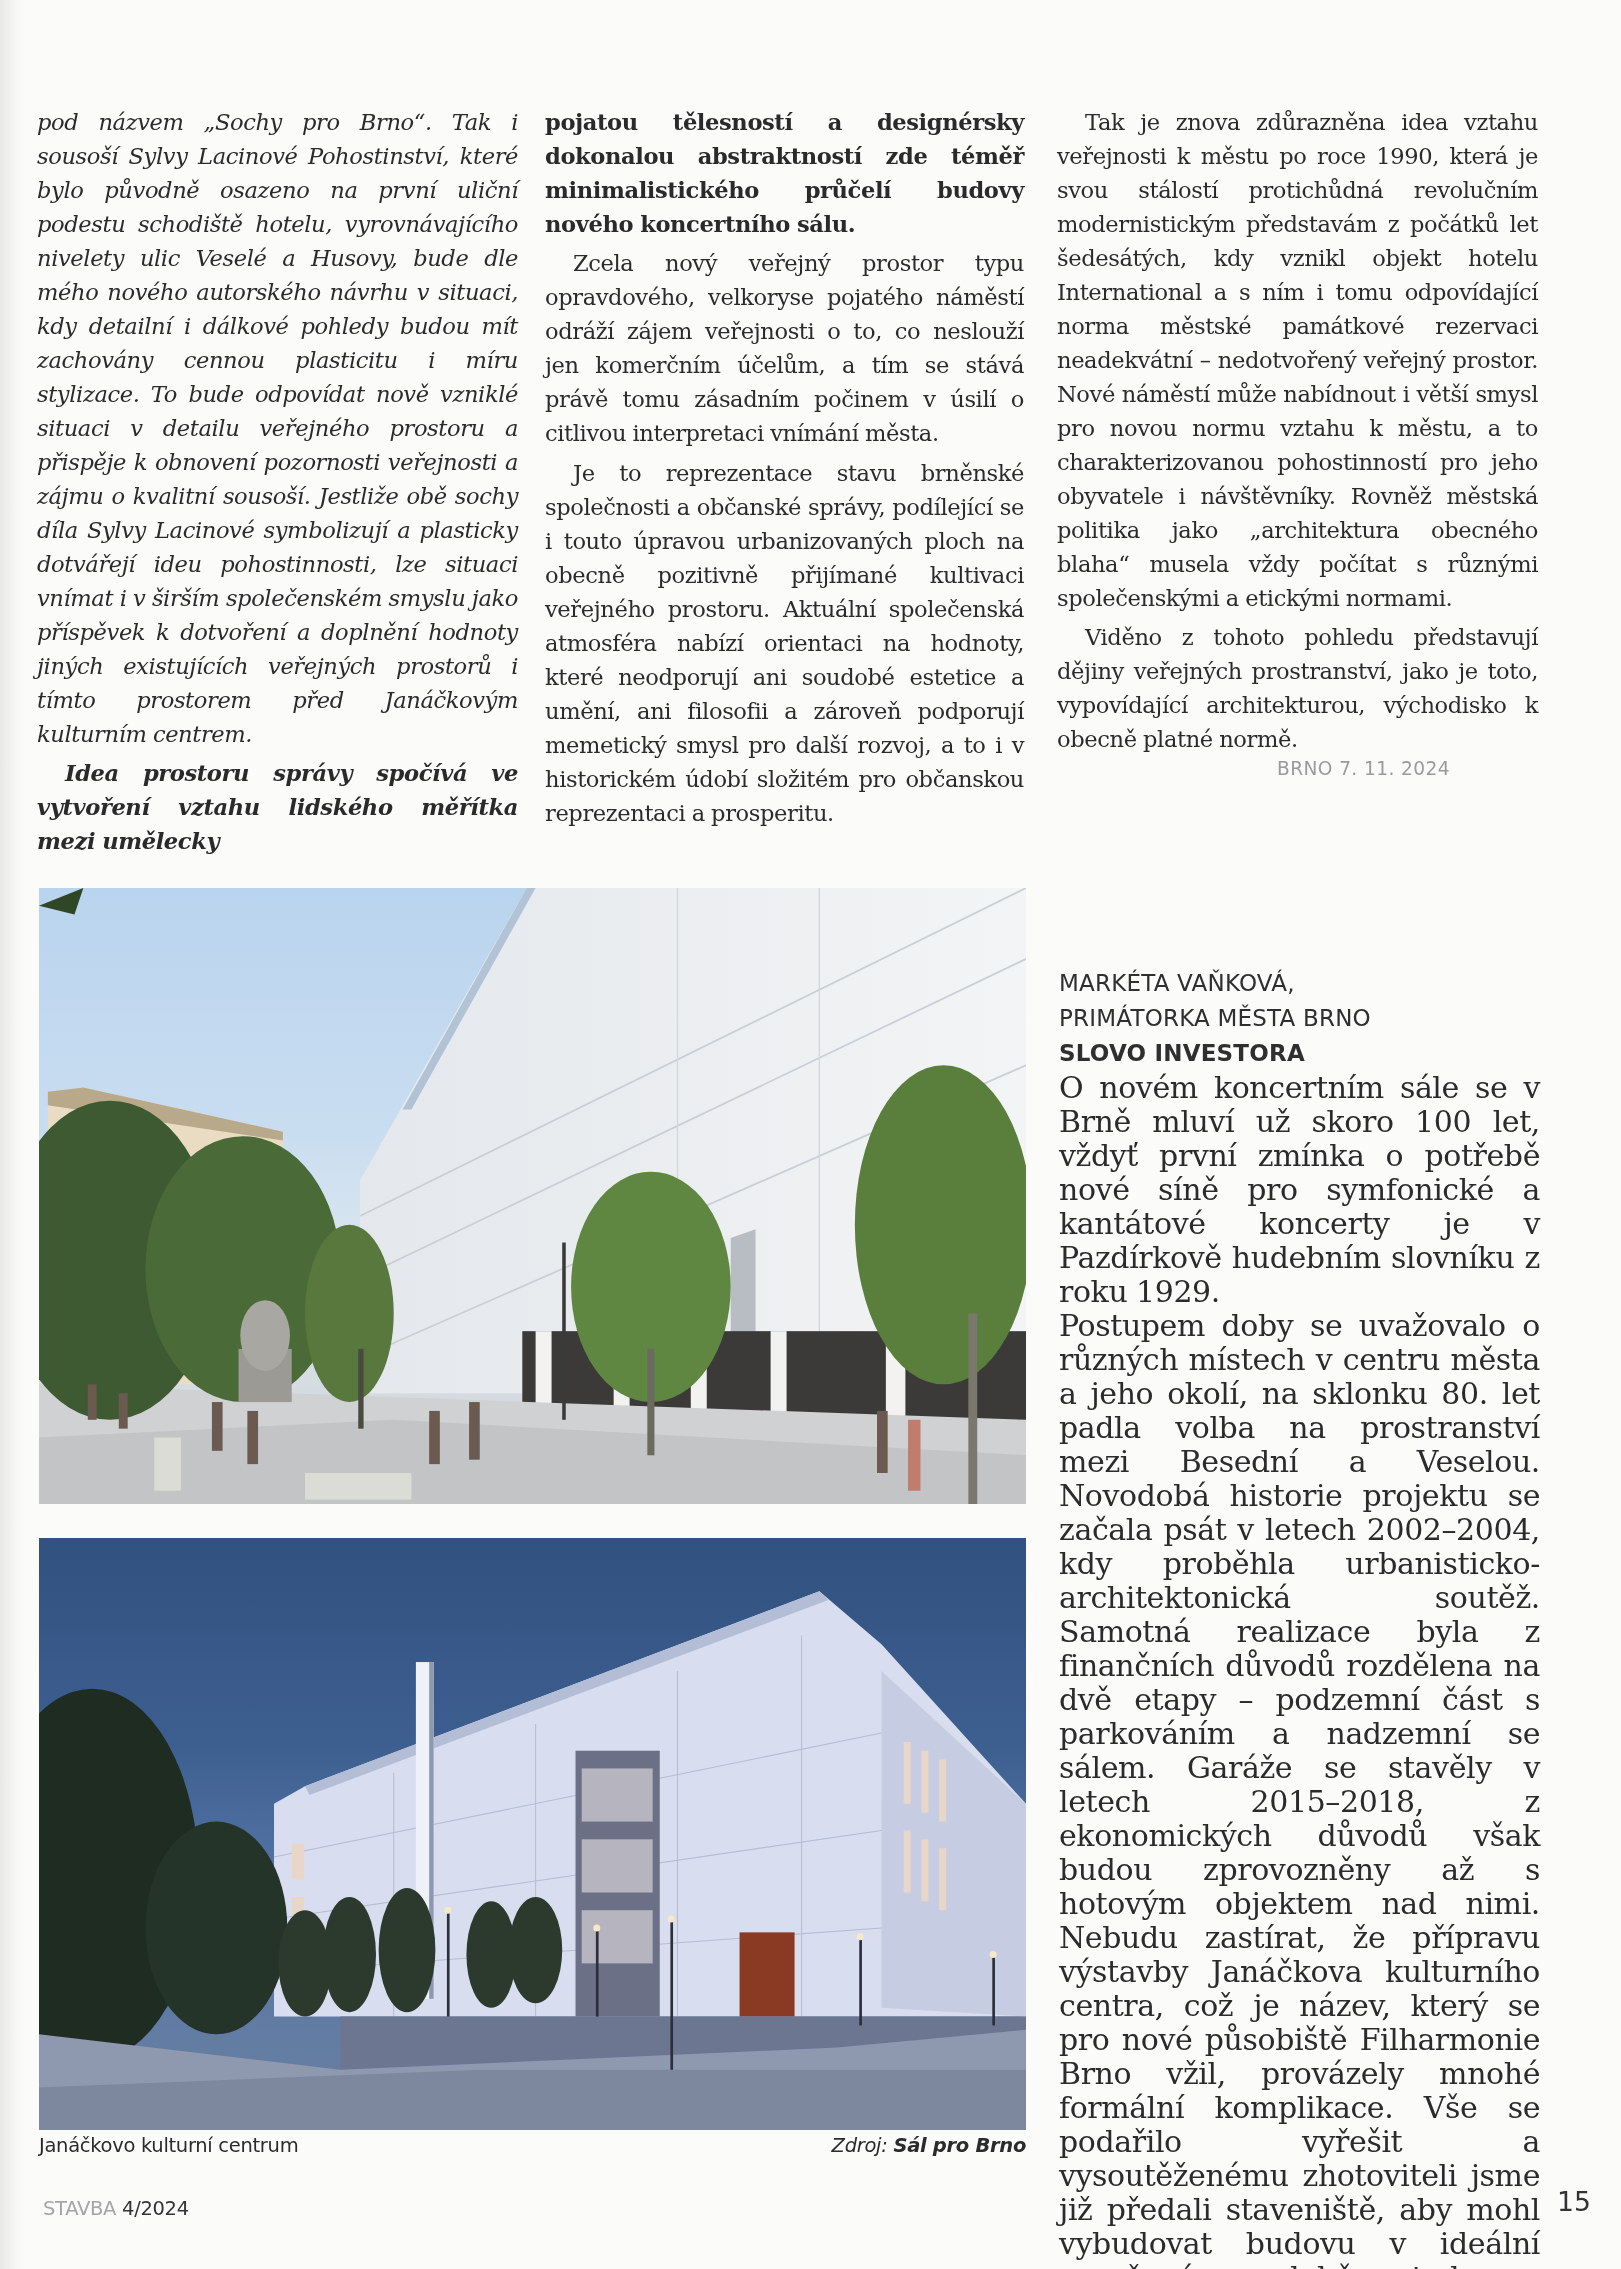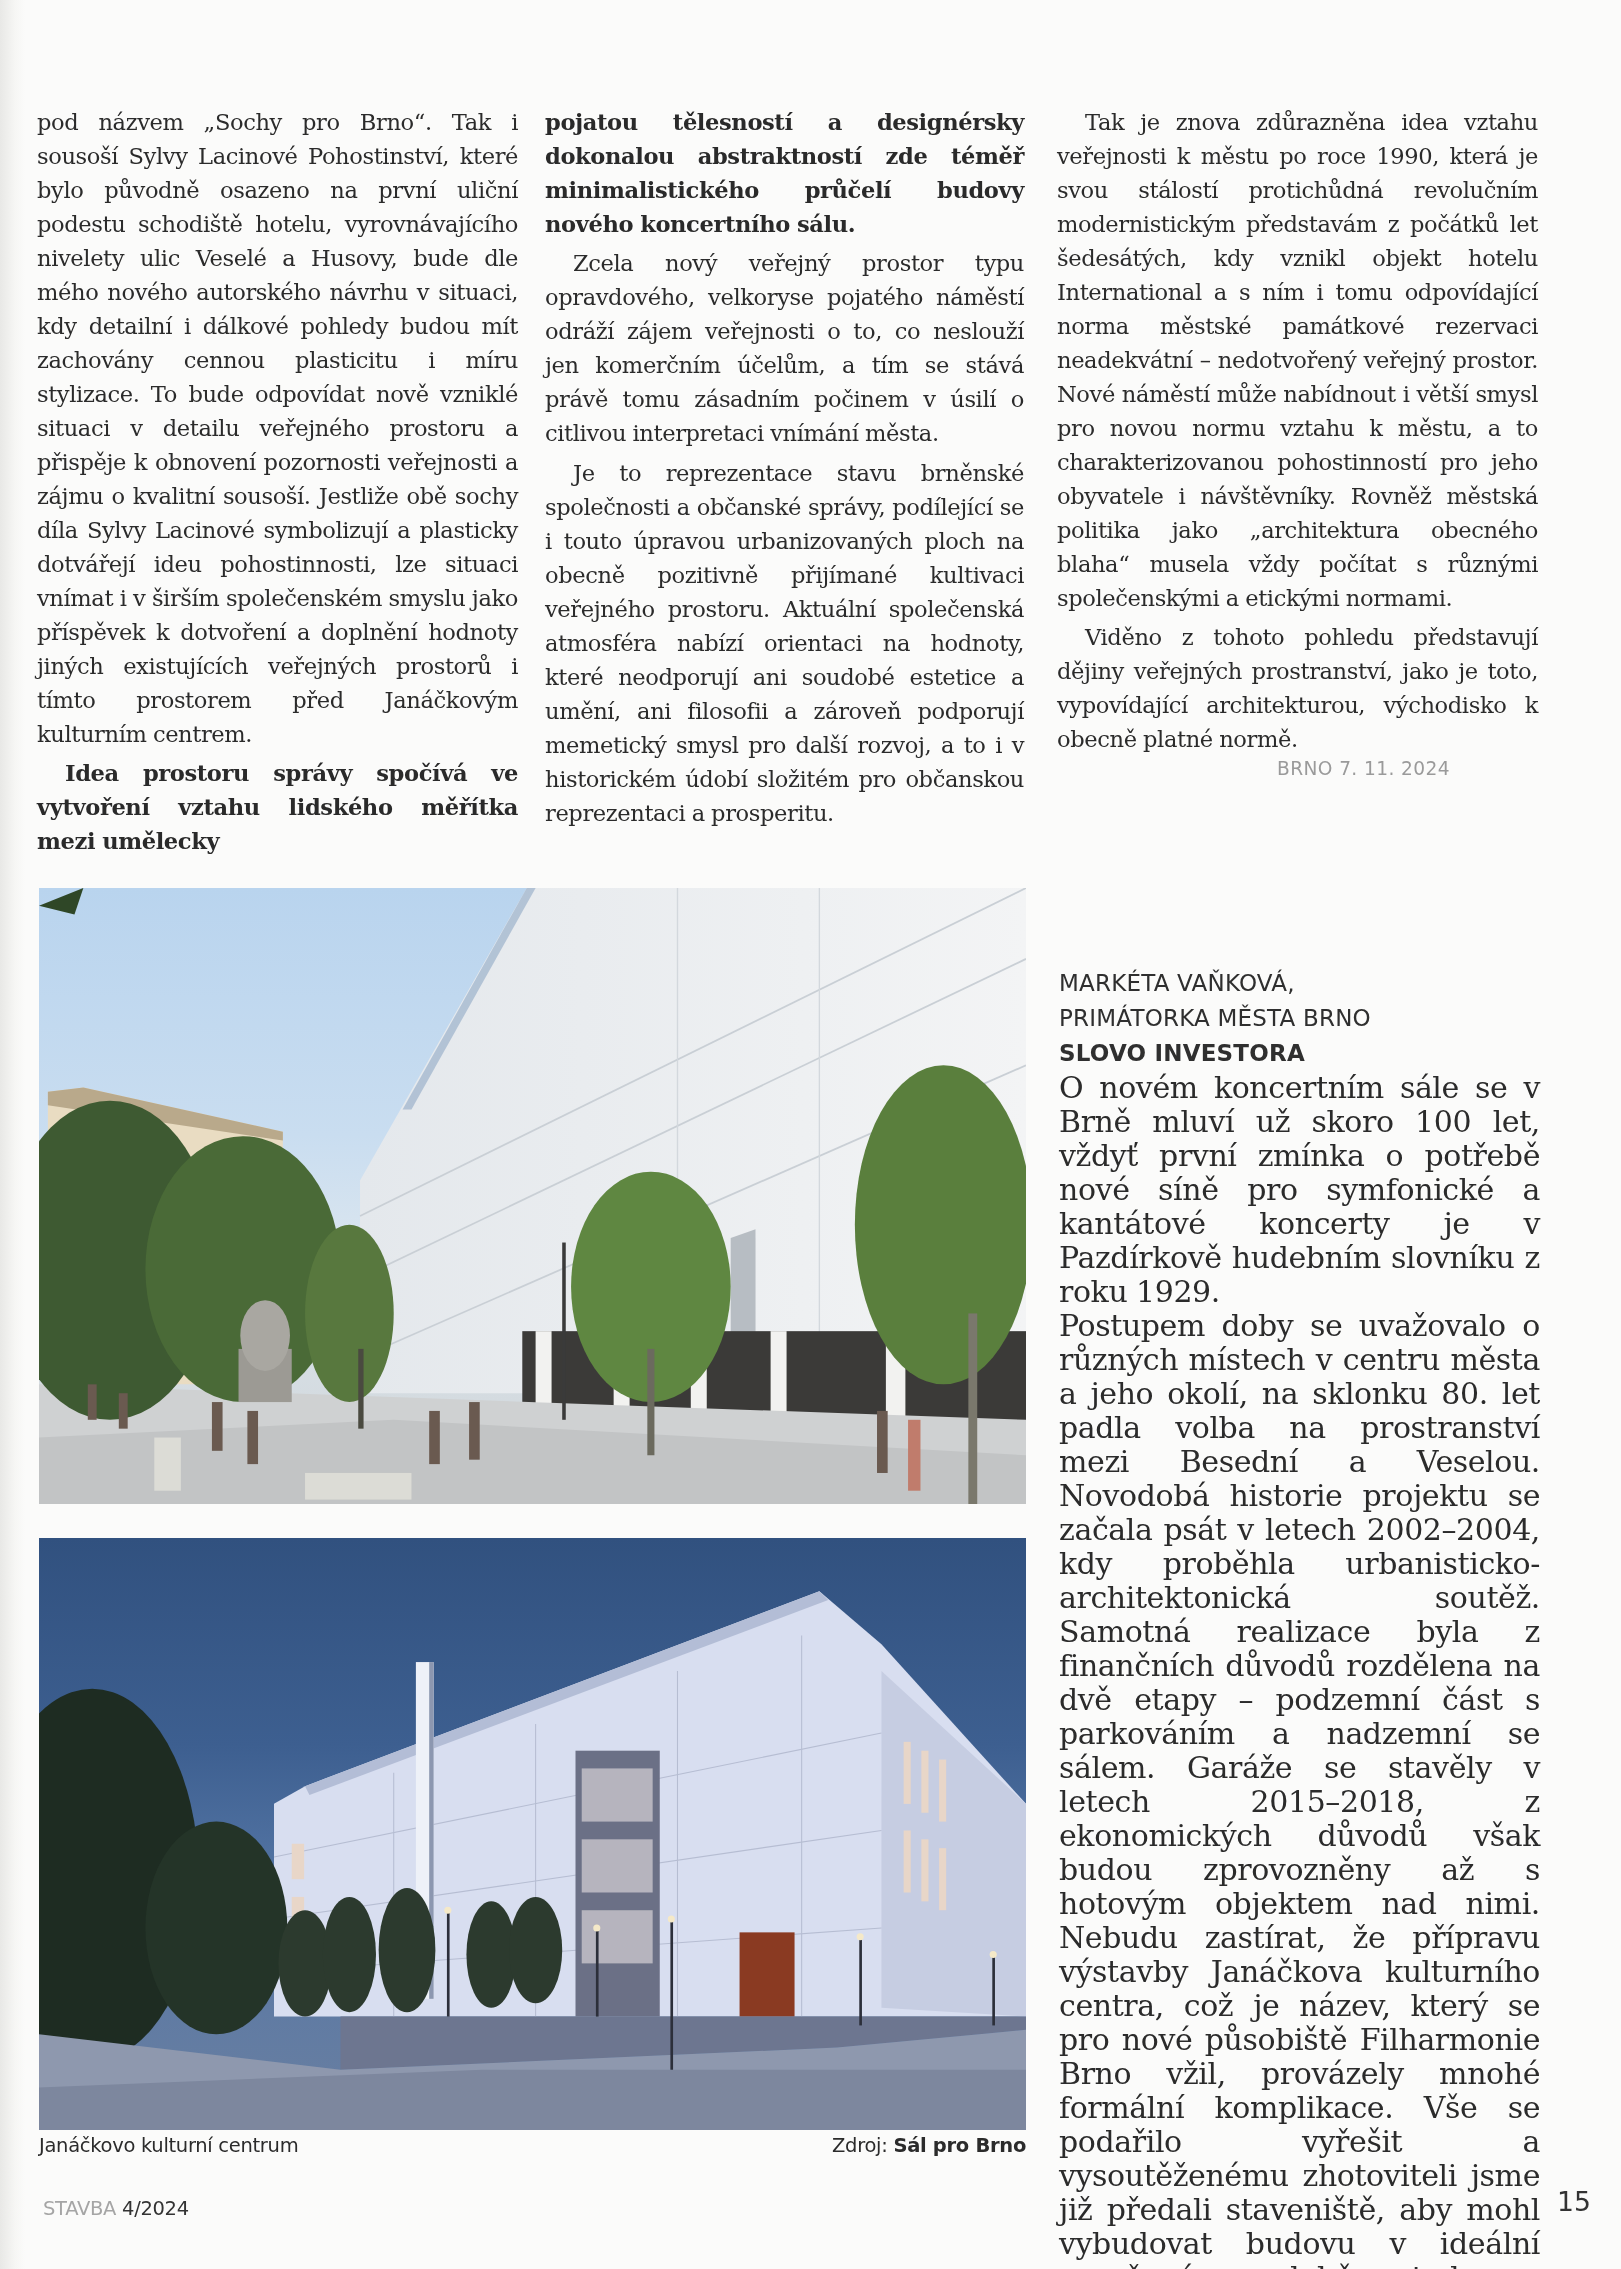--- a/index.html
+++ b/index.html
@@ -20,21 +20,21 @@
     text-align: justify;
     hyphens: manual;
     letter-spacing: -0.4px;
     word-spacing: -0.4px;
   }
   .col p { margin: 0; }
   .col p.indent { text-indent: 28px; }
   .col p.noindent { text-indent: 0; }
   .col p + p { margin-top: 5.3px; }
   .col b, .col .bold { font-weight: bold; color: #2a2a2a; }
-  #col1 { left: 37px; top: 105px; width: 481px; }
+  #col1 { left: 37px; top: 105px; width: 481px; font-style: italic; }
   #col2 { left: 545px; top: 105px; width: 479px; }
   #col3 { left: 1057px; top: 105px; width: 481px; }
 
   .dateline {
     position: absolute; left: 1277px; top: 758px; width: 262px;
     font-family: "DejaVu Sans", "Liberation Sans", sans-serif;
     font-size: 18.6px; letter-spacing: 0.4px; color: #9a9a9a;
   }
 
   
@@ -59,21 +59,21 @@
     letter-spacing: -0.4px; word-spacing: -0.4px;
   }
   .inv-body p { margin: 0; }
 
   .caption {
     position: absolute; top: 2134px;
     font-family: "DejaVu Sans", "Liberation Sans", sans-serif;
     font-size: 19.5px; color: #2b2b2b; letter-spacing: -0.3px;
   }
   #caption-left { left: 39px; }
-  #caption-right { right: 596px; }
+  #caption-right { right: 596px; font-style: italic; }
   #caption-right .src-bold { font-weight: bold; }
 
   .footer-mag {
     position: absolute; left: 43px; top: 2197px;
     font-family: "DejaVu Sans", "Liberation Sans", sans-serif;
     font-size: 19.5px; letter-spacing: -0.3px;
   }
   .footer-mag .mag-name { color: #a5a5a5; }
   .footer-mag .mag-issue { color: #333; }
   .page-num {

